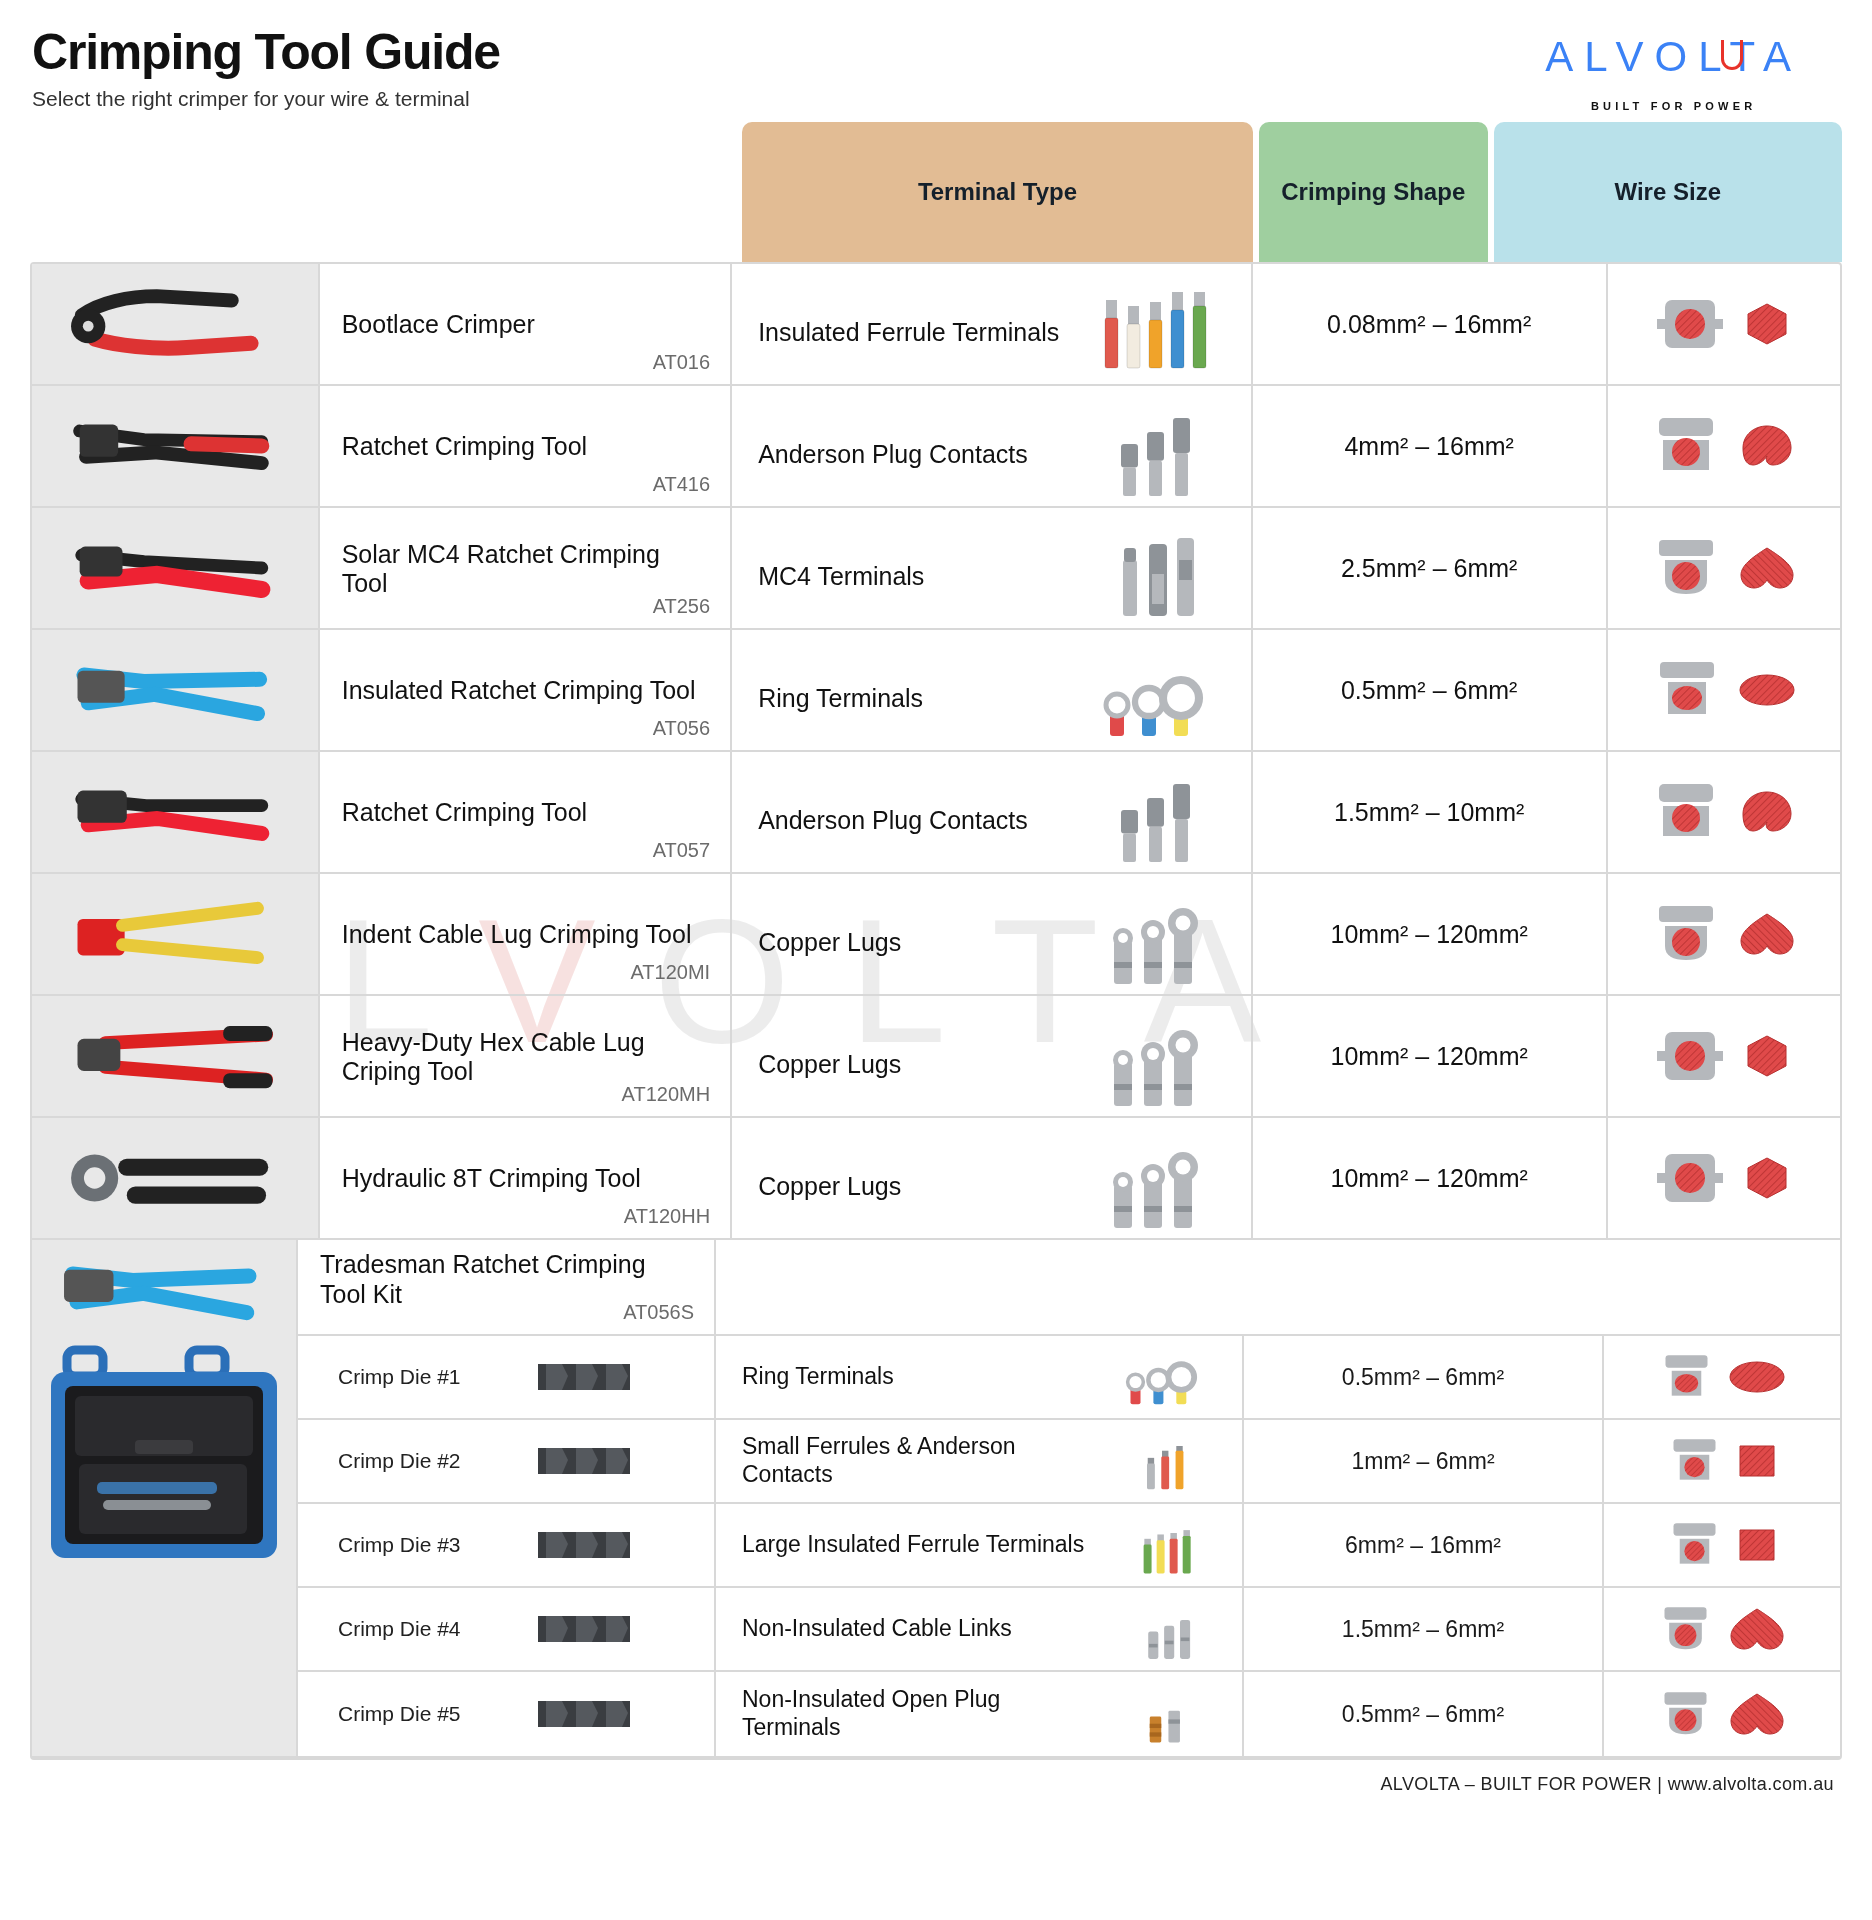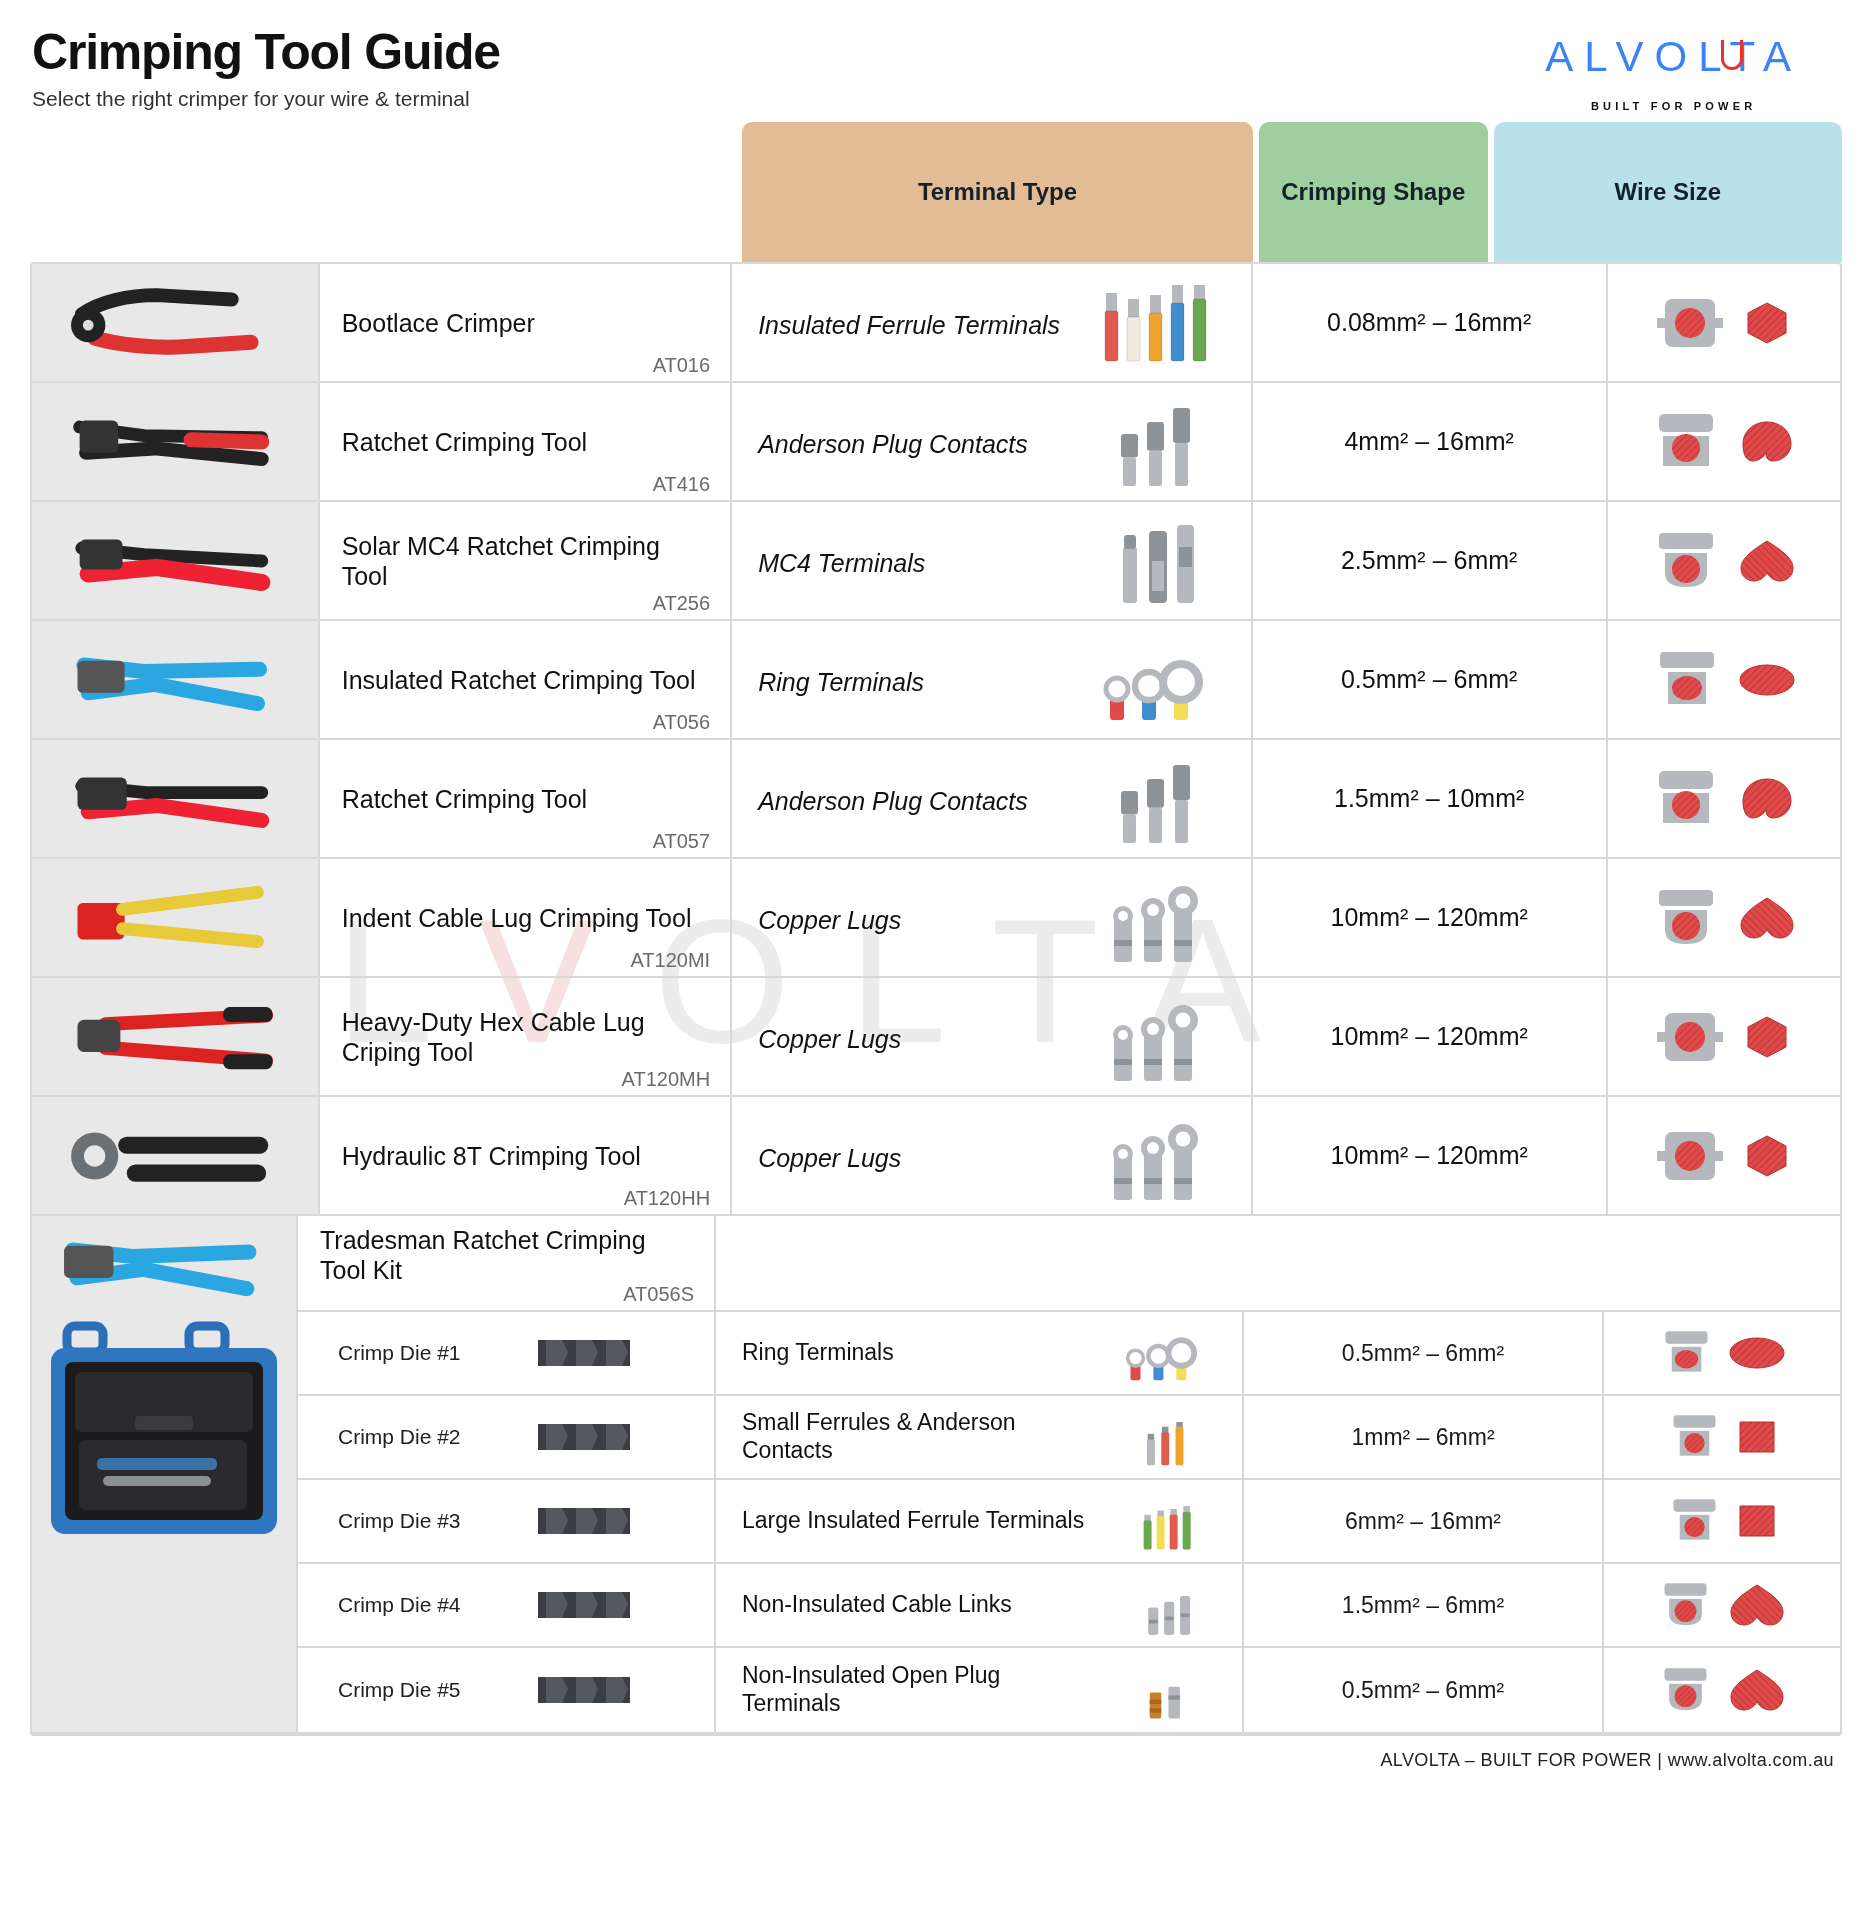--- a/index.html
+++ b/index.html
@@ -143,31 +143,30 @@
     border-right: 2px solid #d8d8d8;
     background: rgba(255,255,255,0.0);
   }
   .tool-name {
     font-size: 25px;
     line-height: 1.18;
     color: #111;
   }
   .tool-sku {
     position: absolute;
-    right: 20px; bottom: 4px;
+    right: 20px; bottom: 10px;
     font-size: 20px;
     color: #6b6b6b;
   }
   .cell-terminal {
     width: 528px;
     display: flex;
     align-items: center;
     border-right: 2px solid #d8d8d8;
-    padding: 10px 10px 6px 26px;
-    font-style: italic;
+    padding: 22px 10px 6px 26px;
   }
   .terminal-label {
     font-size: 25px;
     line-height: 1.2;
     color: #111;
     flex: 1;
   }
   .terminal-art {
     width: 160px;
     display: flex;

